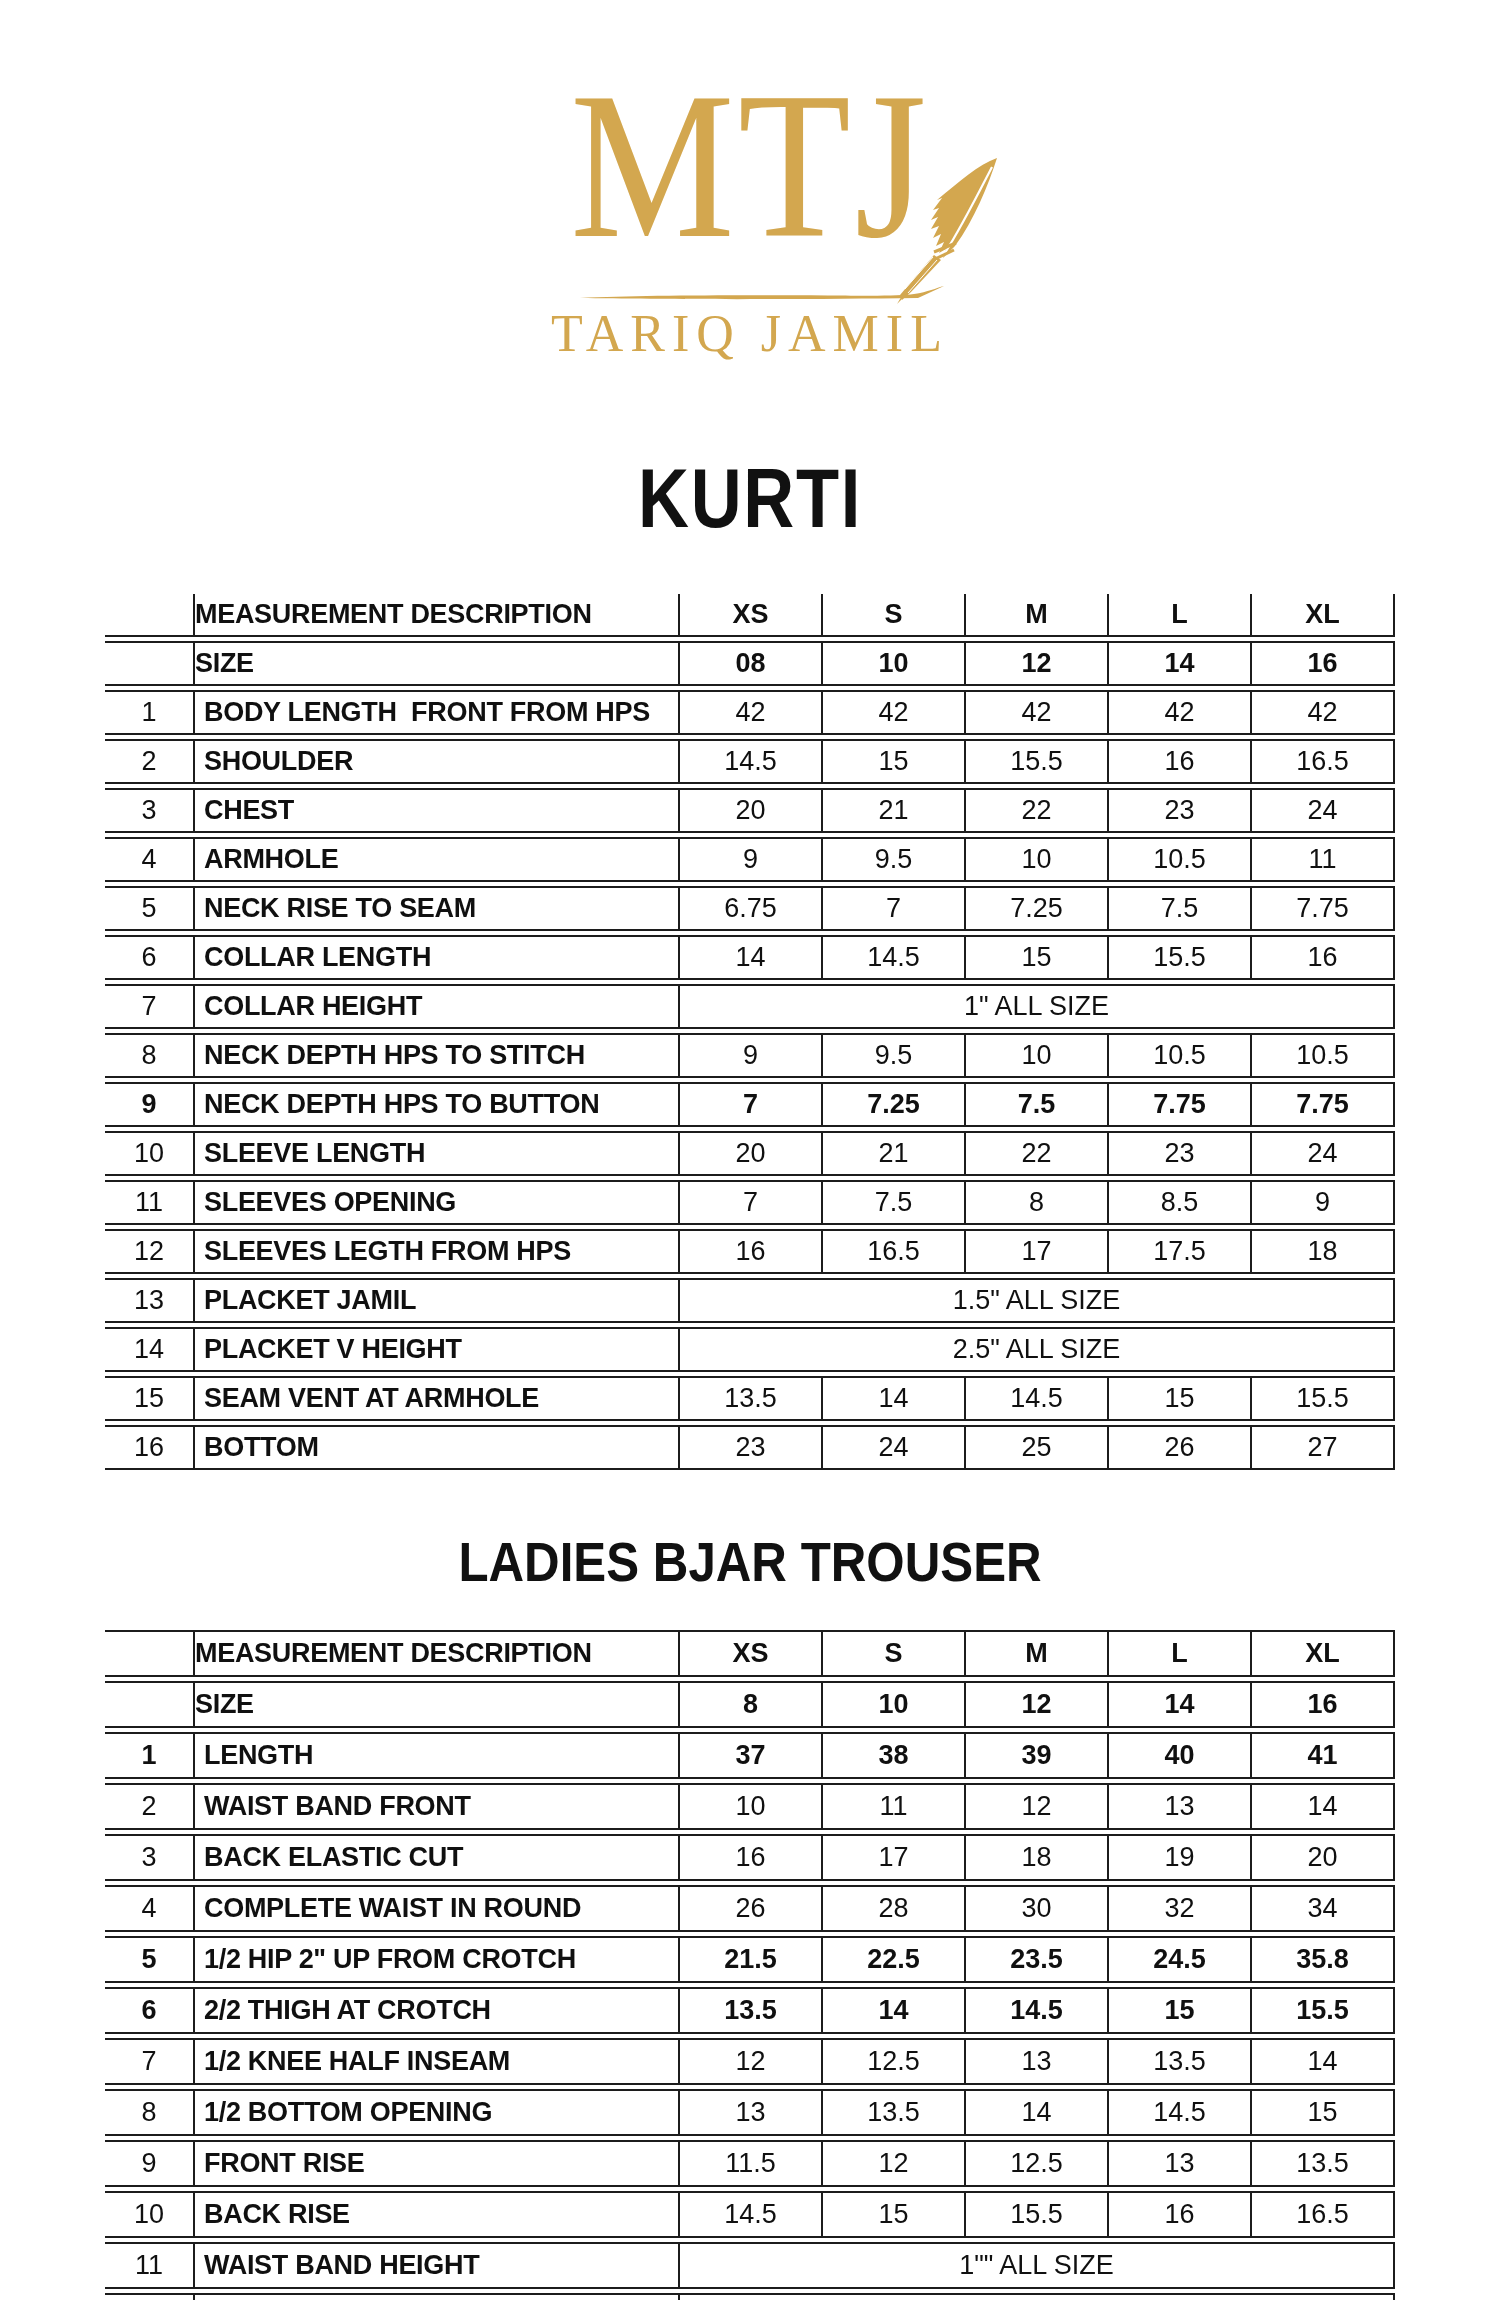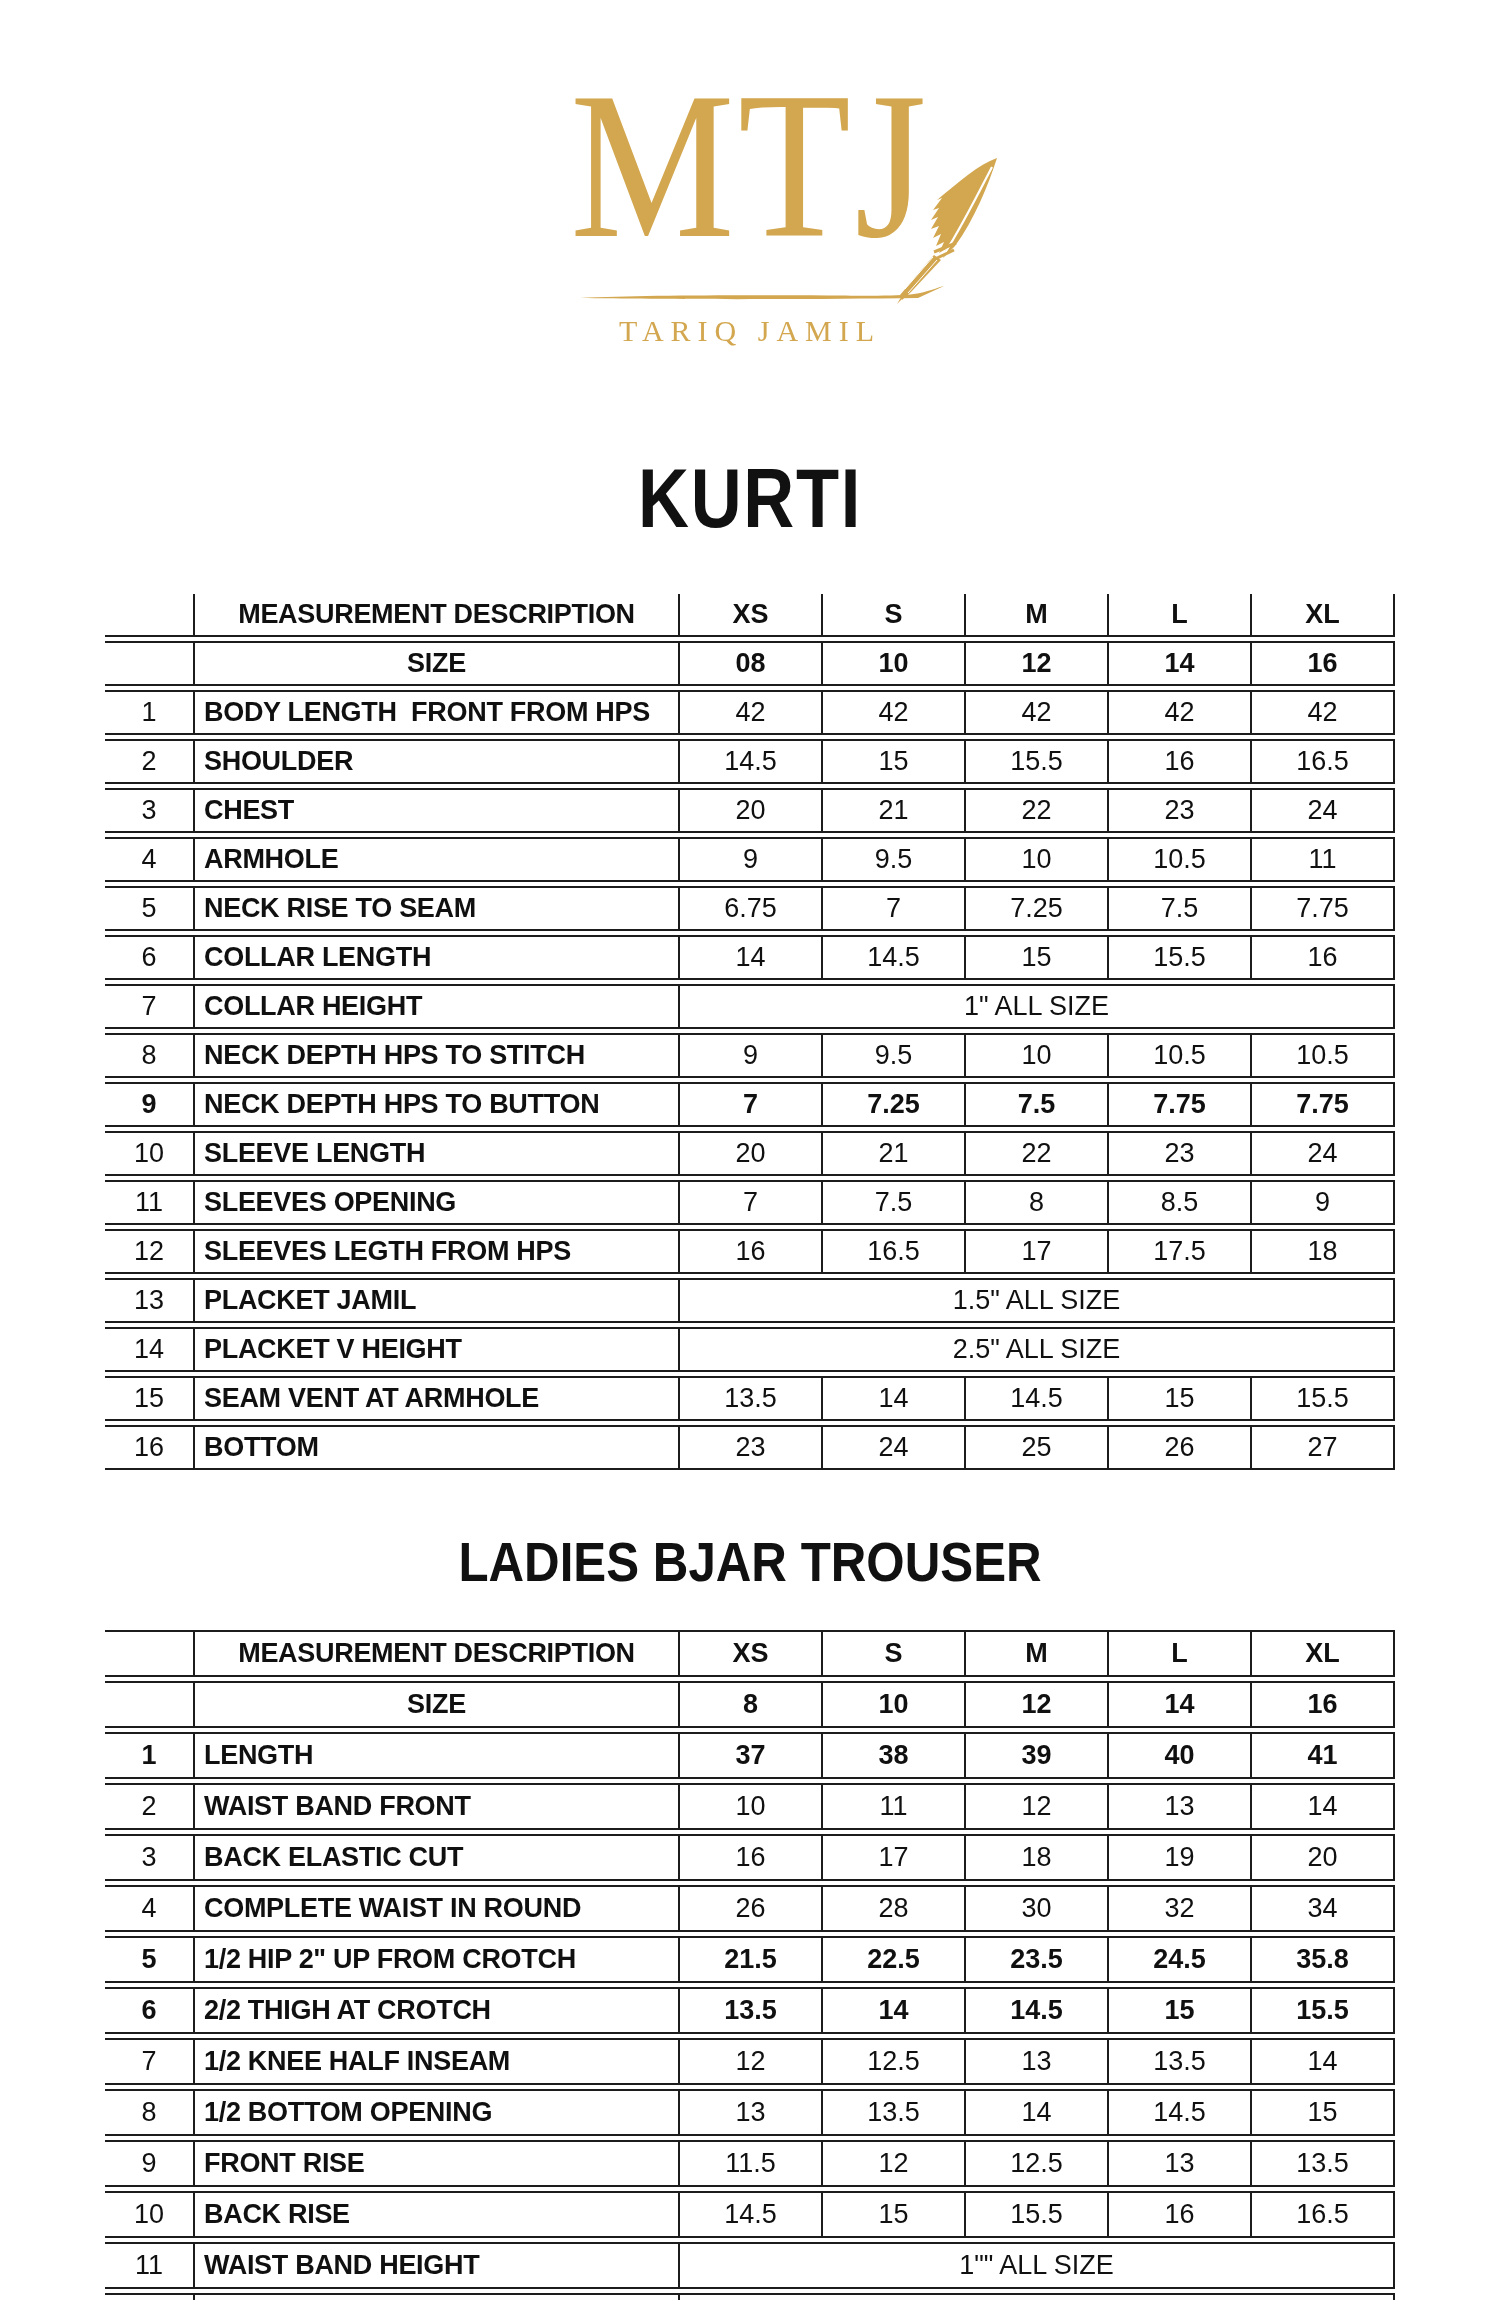--- a/index.html
+++ b/index.html
@@ -6,41 +6,41 @@
   body{width:1500px;height:2300px;font-family:"Liberation Sans",sans-serif;color:#131313;}
   .page{position:relative;width:1500px;height:2300px;overflow:hidden;background:#fff;}
 
   
   .brand{position:relative;width:1500px;height:420px;}
   .mtj{position:absolute;left:0;right:0;top:66px;text-align:center;
        font-family:"Liberation Serif",serif;font-weight:400;font-size:210px;line-height:0.95;
        letter-spacing:4px;transform:scaleX(0.88);transform-origin:50% 50%;}
   .quill-svg{position:absolute;left:885px;top:148px;}
   .underline-svg{position:absolute;left:578px;top:286px;}
-  .brandname{position:absolute;left:0;right:0;top:316px;text-align:center;
-       font-family:"Liberation Serif",serif;font-size:30px;letter-spacing:7px;line-height:1;}
+  .brandname{position:absolute;left:0;right:0;top:308px;text-align:center;
+       font-family:"Liberation Serif",serif;font-size:52px;letter-spacing:7px;line-height:1;}
 
   
   .title{margin:0;text-align:center;color:#111;font-weight:bold;line-height:1;}
   .title-kurti{padding-top:36px;font-size:84px;letter-spacing:2px;transform:scaleX(0.84);}
   .title-trouser{margin-top:60px;font-size:56px;letter-spacing:0px;transform:scaleX(0.88);}
 
   
   table.sheet{border-collapse:separate;border-spacing:0 4px;table-layout:fixed;
               width:1290px;margin:0 auto;}
   table.sheet.kurti{margin-top:50px;}
   table.sheet.trouser{margin-top:36px;}
   .sheet td{height:41px;padding:0;text-align:center;font-size:27px;color:#101010;
             border-top:2px solid #1c1c1c;border-bottom:2px solid #1c1c1c;
             overflow:hidden;}
   .sheet.trouser td{height:43px;}
   .sheet td.num{border-left:none;border-right:none;}
   .sheet td.desc{border-left:2px solid #1c1c1c;border-right:2px solid #1c1c1c;
                  text-align:left;padding-left:9px;font-weight:bold;white-space:pre;letter-spacing:-0.3px;}
-  .sheet td.desc.center{text-align:center;padding-left:0;}
+  .sheet td.desc.center{padding-left:0;}
   .sheet td.val{border-right:2px solid #1c1c1c;}
   .sheet tr.hdr td{font-weight:bold;}
   .sheet tr.boldrow td{font-weight:bold;}
   .sheet.no-top tr:first-child td{border-top:none;}
 </style>
 </head>
 <body>
 
 <div class="page">
 

